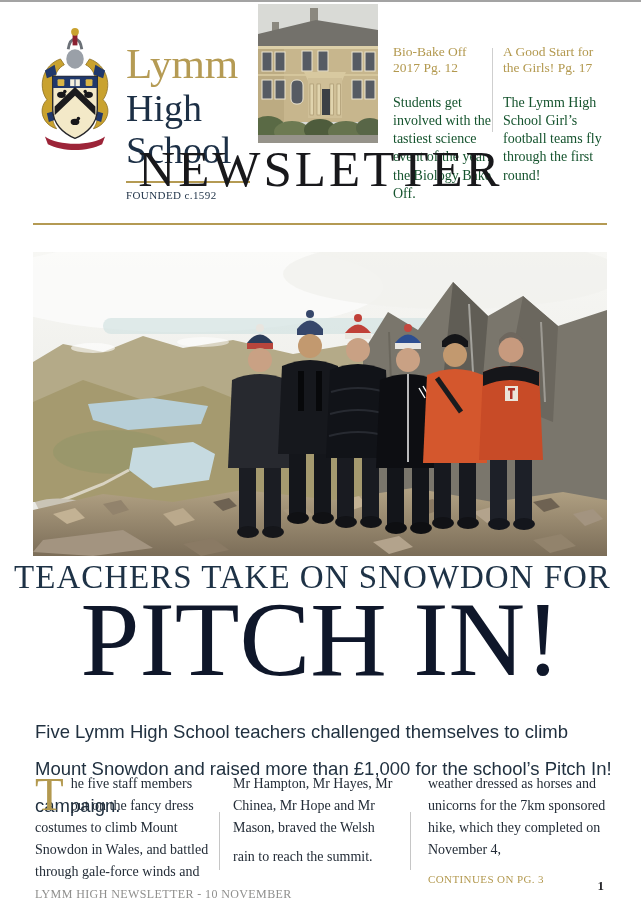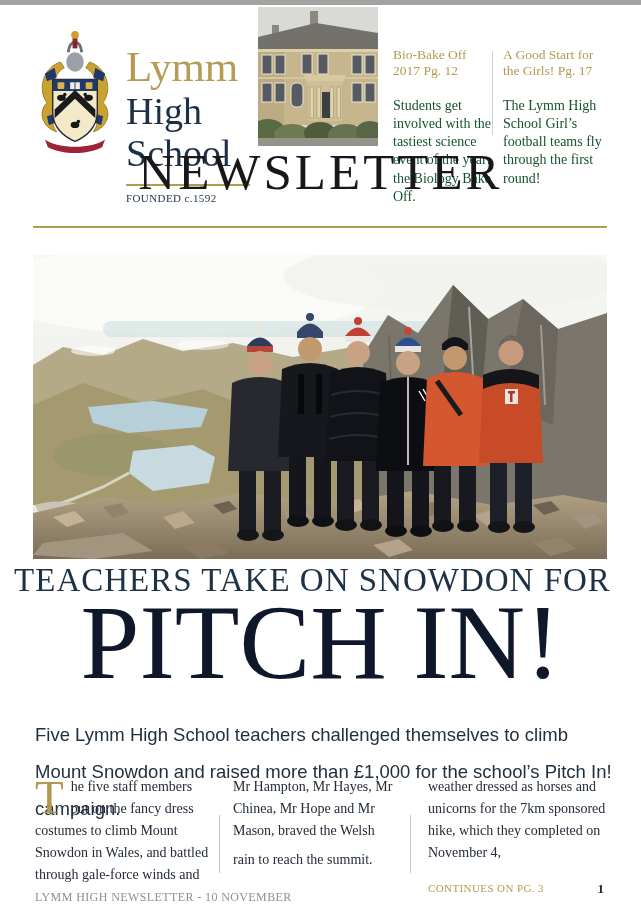--- a/index.html
+++ b/index.html
@@ -1,19 +1,19 @@
 <!DOCTYPE html>
 <html><head>
 <meta charset="utf-8">
 <style>
   html,body{margin:0;padding:0;background:#ffffff;}
   .page{
     position:relative;width:641px;height:915px;background:#fff;
     font-family:"Liberation Serif",serif;overflow:hidden;
-    border-top:5px solid #a3a3a3;box-sizing:border-box;
+    border-top:2px solid #a3a3a3;box-sizing:border-box;
   }
   
   .crest{position:absolute;left:31px;top:24px;width:88px;height:126px;}
   .mast-names{position:absolute;left:126px;top:40px;width:126px;}
   .school-top{font-size:43px;color:#b59b54;line-height:1;}
   .school-bottom{font-size:38px;color:#1c2f45;line-height:1.1;margin-top:3px;}
   .mast-rule{height:2px;background:#b49a53;margin-top:9px;width:124px;}
   .founded{font-size:11px;color:#22354a;text-align:left;width:124px;margin-top:6px;letter-spacing:.4px;}
   .building{position:absolute;left:258px;top:2px;width:120px;height:139px;}
   
@@ -38,21 +38,21 @@
   
   .lead{position:absolute;left:35px;top:711px;width:578px;
     font-family:"Liberation Sans",sans-serif;font-size:18.5px;color:#213140;line-height:37px;}
   
   .col{position:absolute;top:771px;font-size:14px;line-height:22px;color:#232c37;}
   .col-1{left:35px;width:176px;}
   .col-2{left:233px;width:166px;}
   .col-3{left:428px;width:178px;}
   .dropcap{float:left;font-size:47px;line-height:37px;color:#b3994f;margin:3px 7px 0 0;}
   .col-2 .para + .para{margin-top:7px;}
-  .continued{margin-top:18px;color:#b3994f;font-size:11px;letter-spacing:.4px;line-height:1.2;}
+  .continued{margin-top:12px;color:#b3994f;font-size:11px;letter-spacing:.4px;line-height:1.2;}
   .col-divider{position:absolute;top:810px;width:1px;height:58px;background:#c6c6c6;}
   .col-divider-1{left:219px;} .col-divider-2{left:410px;}
   
   .footer-left{position:absolute;left:35px;top:885px;font-size:12px;color:#8f8f8d;letter-spacing:.4px;}
   .page-number{position:absolute;right:37px;top:876px;font-size:13px;color:#26262a;font-weight:bold;}
 </style>
 </head>
 <body>
 
 <div class="page">

